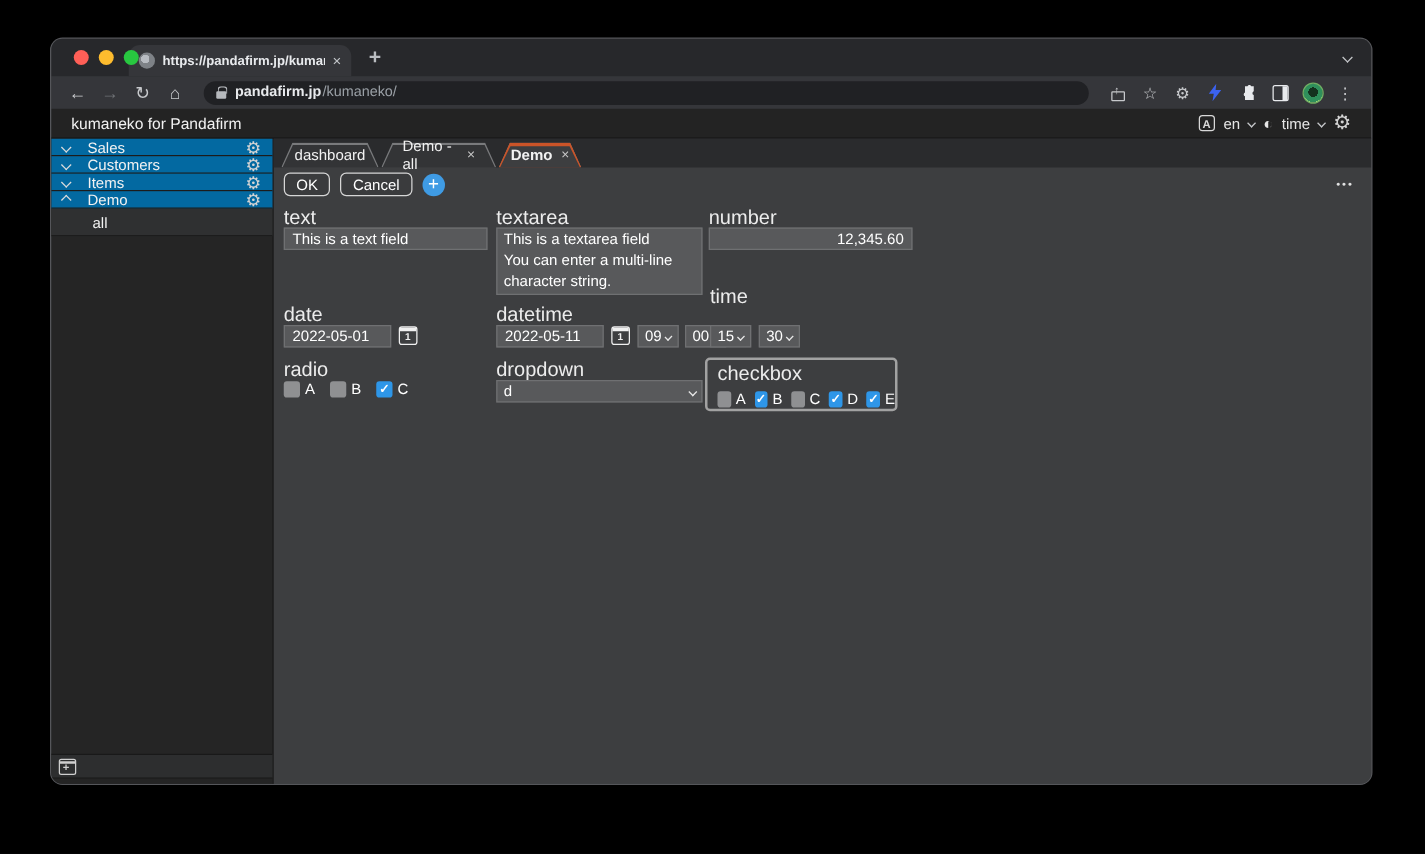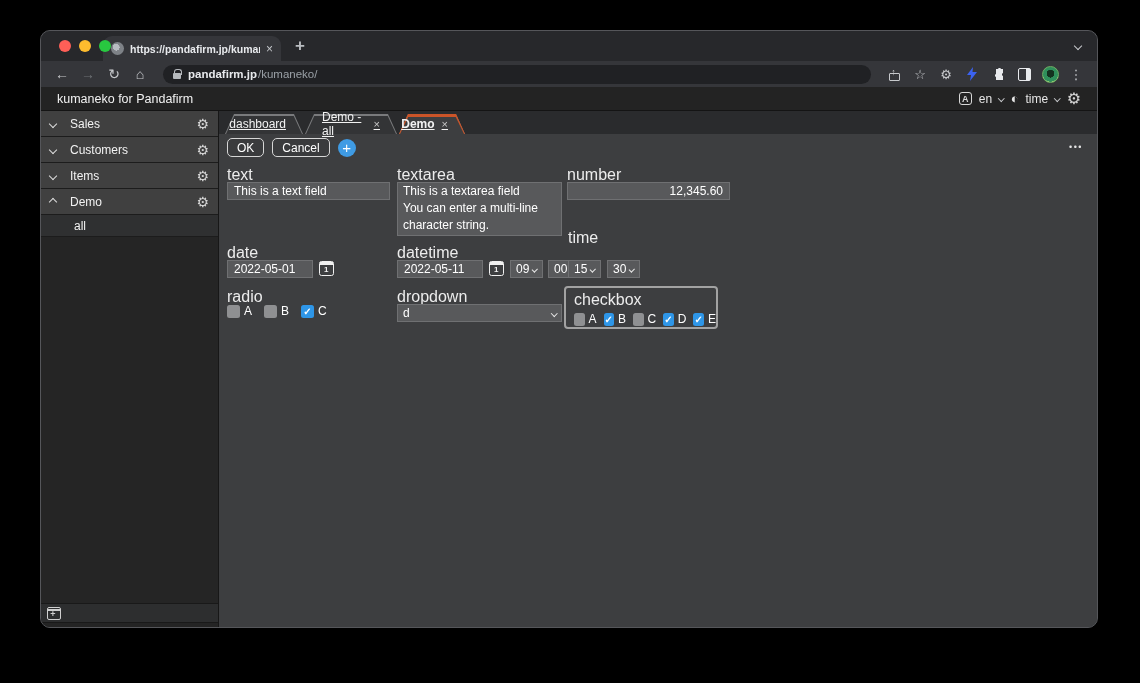--- a/index.html
+++ b/index.html
@@ -42,40 +42,40 @@
   .app-title { color:#f2f2f2; font-size:12.5px; }
   .ah-right { margin-left:auto; display:flex; align-items:center; gap:7px; color:#e6e6e6; font-size:12px; }
   .translate-ic { width:13px; height:13px; border:1.4px solid #d8d8d8; border-radius:3px; color:#d8d8d8; font-size:9px; font-weight:bold; display:flex; align-items:center; justify-content:center; }
   .contrast-ic { font-size:13px; color:#e6e6e6; line-height:1; }
   .gear { color:#d4d4d4; font-size:14px; line-height:1; }
   .gear.big { font-size:16px; }
 
   
   .appbody { display:flex; height:517px; }
   .sidebar { width:178px; background:#252525; border-right:1px solid #171717; display:flex; flex-direction:column; }
-  .side-row { height:26px; background:#404040; border-bottom:1px solid #1c1c1c; display:flex; align-items:center; padding:0 9px; color:#f2f2f2; font-size:12px; flex:none; }
+  .side-row { height:14px; background:#0369a1; border-bottom:1px solid #1c1c1c; display:flex; align-items:center; padding:0 9px; color:#f2f2f2; font-size:12px; flex:none; }
   .side-row .chev { margin-right:14px; border-color:#dcdcdc; }
   .side-row .gear { margin-left:auto; }
   .side-sub { height:22px; background:#2f3031; border-bottom:1px solid #1c1c1c; display:flex; align-items:center; padding-left:33px; color:#f2f2f2; font-size:12px; flex:none; }
   .side-fill { flex:1; }
   .side-footer { height:20px; background:#2d2e2f; border-top:1px solid #191919; border-bottom:1px solid #191919; display:flex; align-items:center; padding:0 6px; flex:none; }
   .winplus { width:14px; height:13px; border:1.5px solid #cfcfcf; border-radius:2px; position:relative; color:#cfcfcf; }
   .winplus::before { content:''; position:absolute; left:0; right:0; top:1.5px; height:1.5px; background:#cfcfcf; }
   .winplus::after { content:'+'; position:absolute; left:2.2px; top:1px; font-size:9px; font-weight:bold; }
   .side-strip { height:5px; background:#242424; flex:none; }
 
   .main { flex:1; position:relative; background:#3d3e40; }
   .app-tabbar { height:23px; background:#2a2b2d; display:flex; align-items:flex-end; padding-left:6px; }
   .app-tab { position:relative; height:20px; margin-right:2px; }
   .app-tab .outer { position:absolute; inset:0; clip-path:polygon(9px 0, calc(100% - 9px) 0, 100% 100%, 0 100%); background:#797a7c; }
   .app-tab .accent { position:absolute; inset:0; clip-path:polygon(9px 0, calc(100% - 9px) 0, 100% 100%, 0 100%); background:transparent; }
   .app-tab.active .accent { background:#cb5428; }
   .app-tab .inner { position:absolute; inset:1.5px 1px 0 1px; clip-path:polygon(8.5px 0, calc(100% - 8.5px) 0, 100% 100%, 0 100%); background:#333436; }
   .app-tab.active .inner { inset:2.5px 1px 0 1px; background:#3d3e40; }
-  .app-tab .lab { position:relative; height:100%; display:flex; align-items:center; justify-content:flex-end; gap:7px; padding:8px 17px; color:#f2f2f2; font-size:12px;text-decoration:underline; }
+  .app-tab .lab { position:relative; height:100%; display:flex; align-items:center; justify-content:center; gap:7px; padding:8px 17px; color:#f2f2f2; font-size:12px; }
   .app-tab.active .lab { font-weight:bold; }
   .tab-x { color:#c9c9c9; font-size:11px; font-weight:normal; }
 
   .content { position:absolute; top:23px; left:0; right:0; bottom:0; }
   .btnrow { position:absolute; top:4px; left:8px; display:flex; align-items:center; gap:8px; }
   .btn { height:19px; padding:0 9px; background:#3a3b3d; border:1.5px solid #d6d6d6; border-radius:5px; color:#fff; font-size:12px; display:flex; align-items:center; }
   .plusbtn { width:18px; height:18px; border-radius:50%; background:#3f9be4; color:#fff; font-size:15px; display:flex; align-items:center; justify-content:center; padding-bottom:1px; }
   .moredots { position:absolute; top:8px; right:14px; color:#e3e3e3; font-size:9px; letter-spacing:1.5px; }
 
   .flabel { position:absolute; color:#ececec; font-size:16px; }

